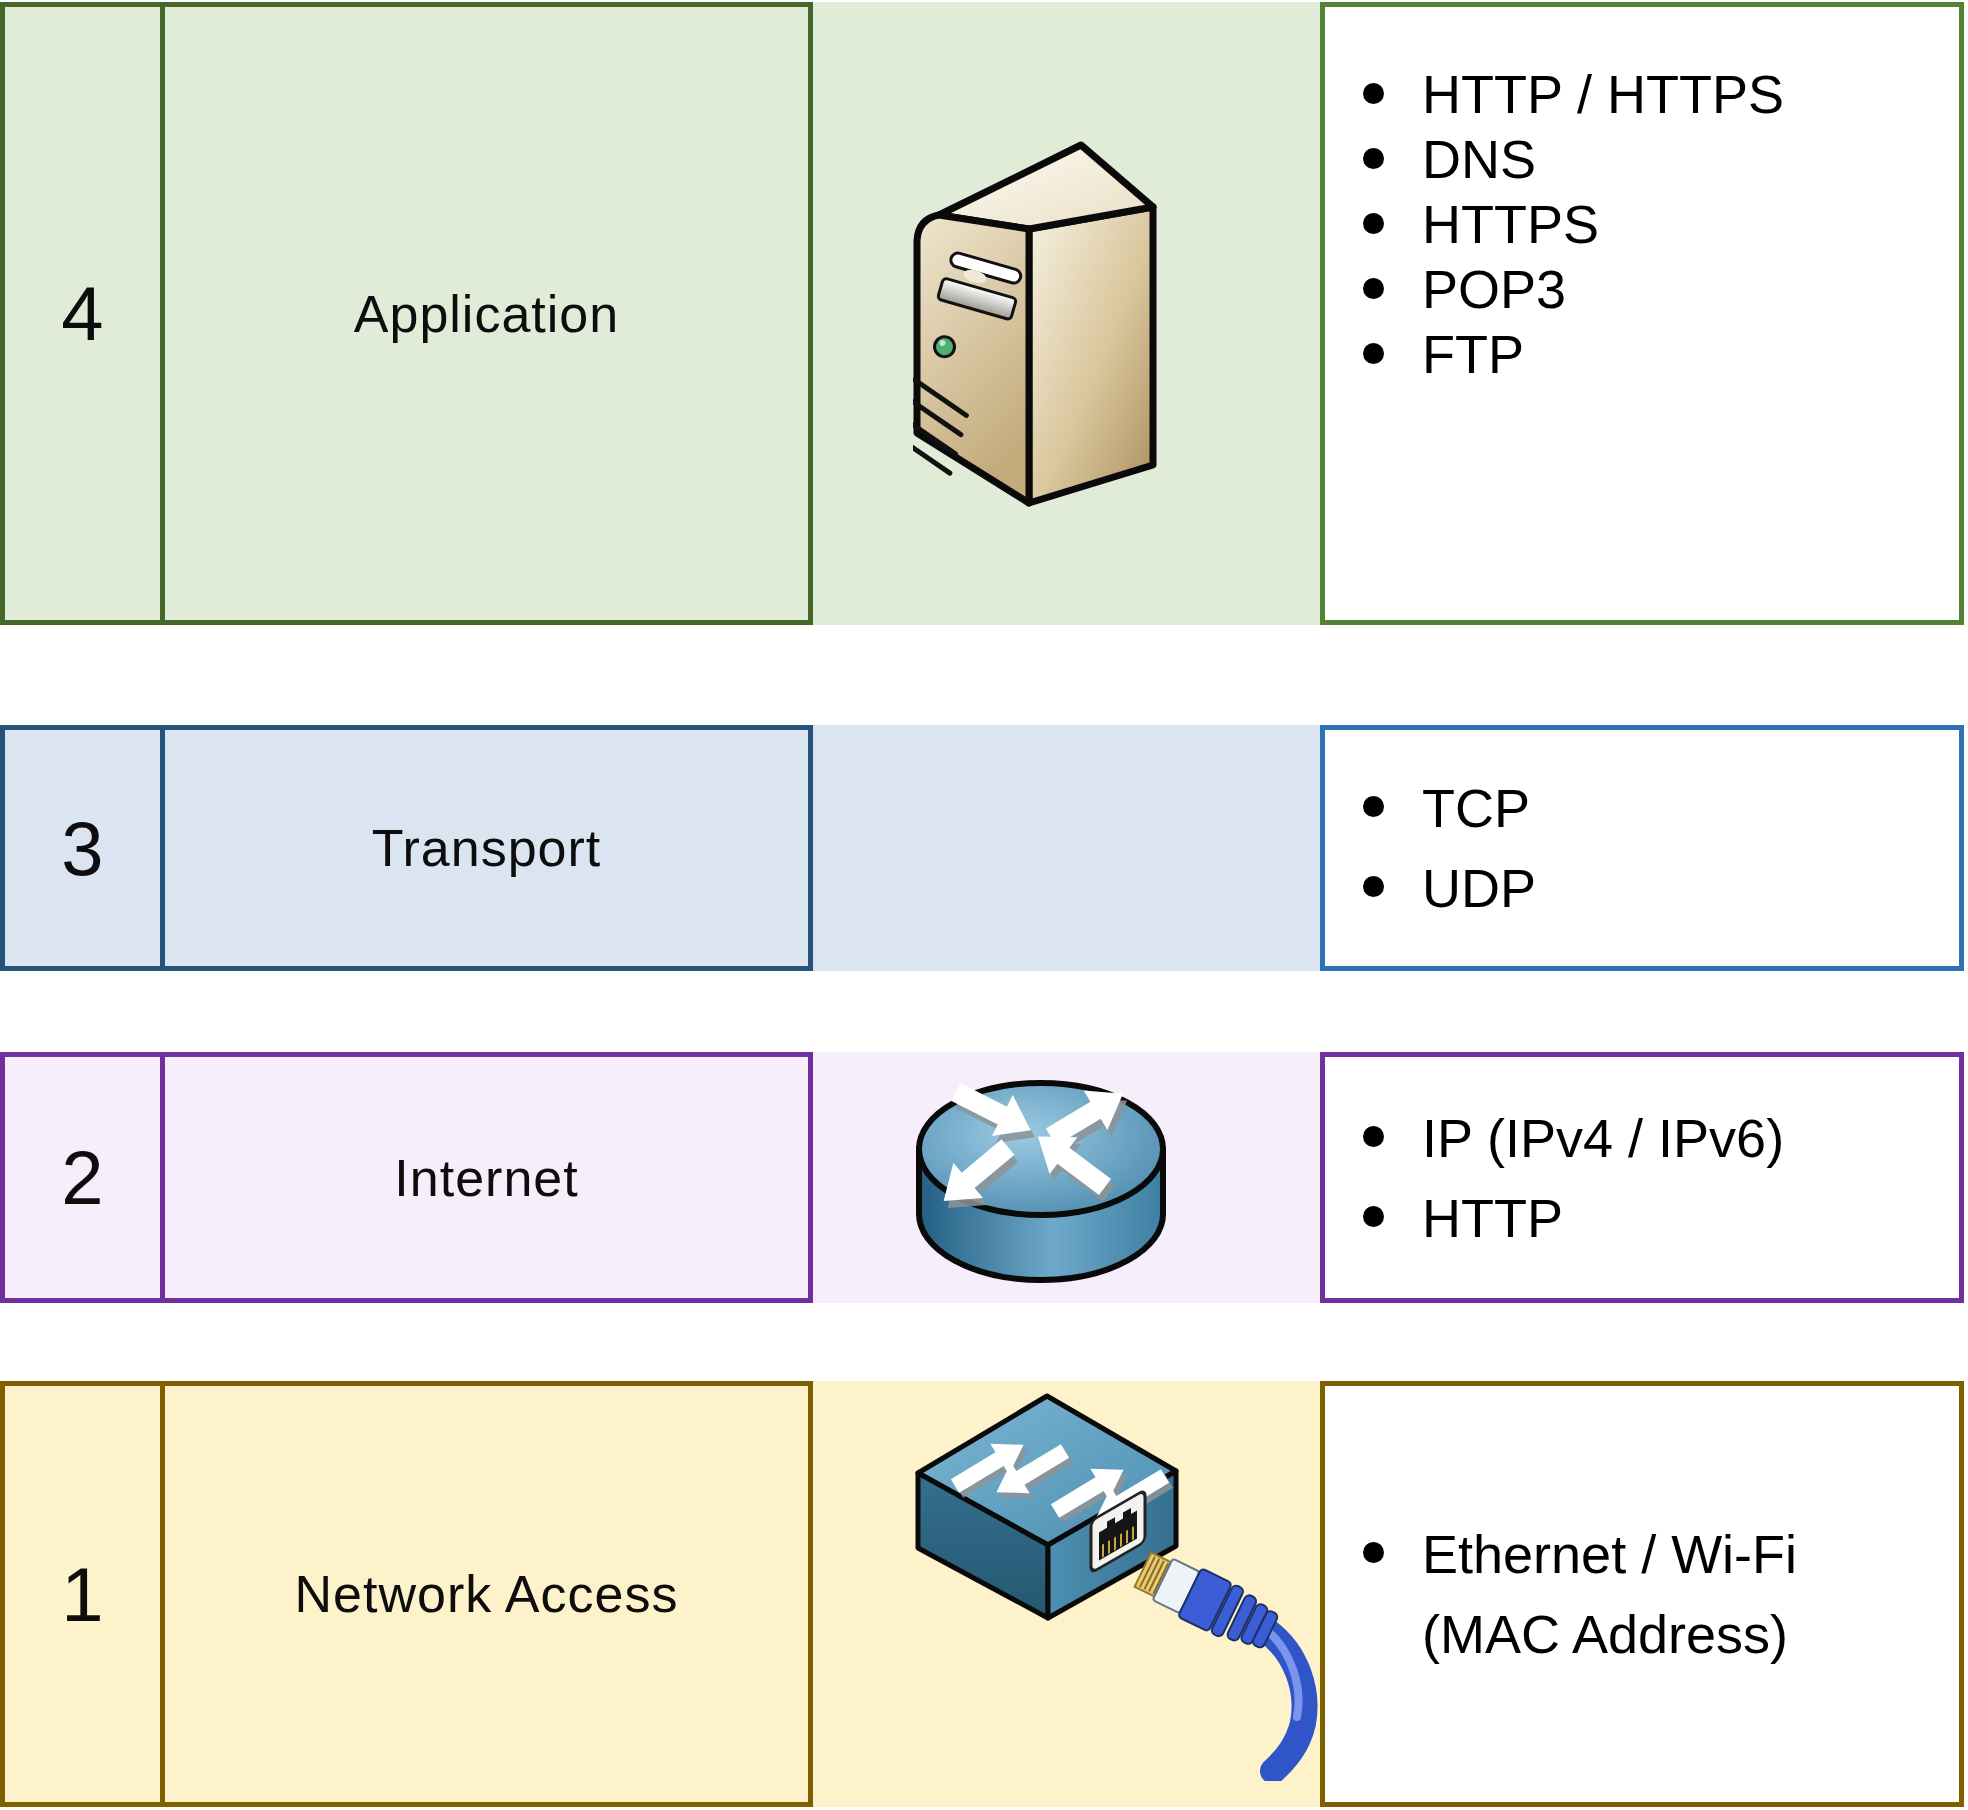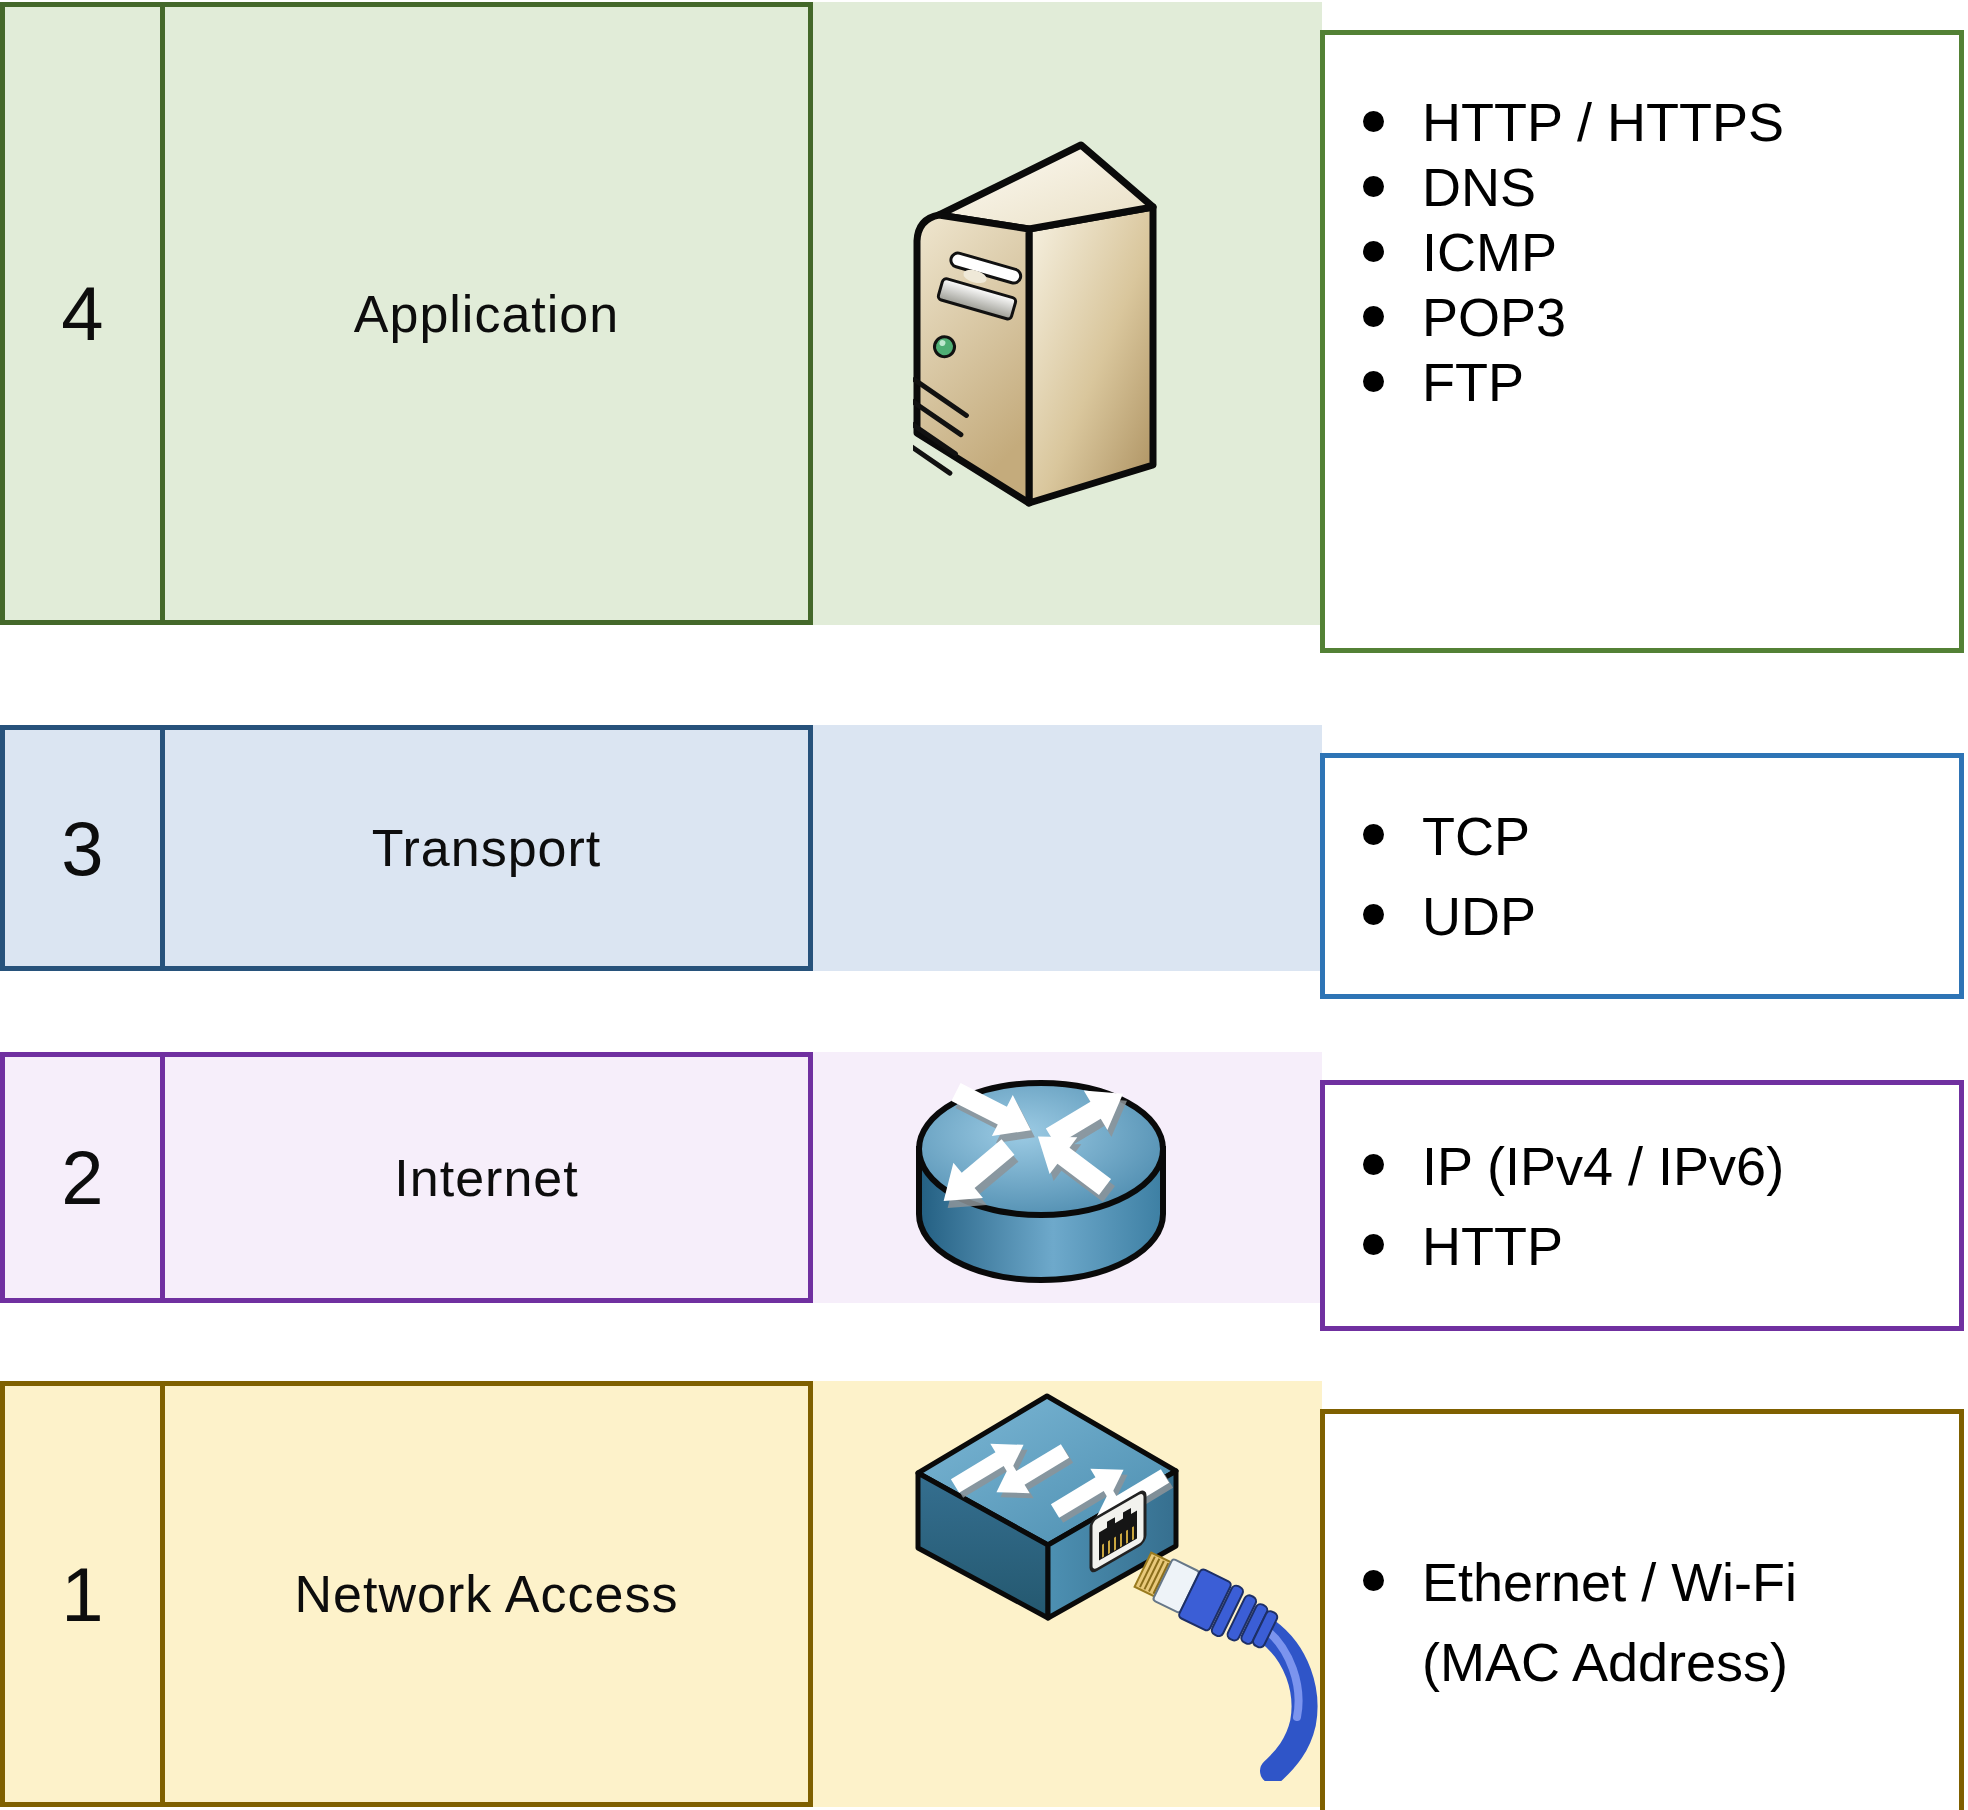--- a/index.html
+++ b/index.html
@@ -16,21 +16,21 @@
   .cellbox{position:absolute;left:0;top:0;width:813px;height:100%;
            border:5px solid #000;box-sizing:border-box;display:flex;}
   .numcell{width:155px;flex:none;border-right:5px solid #000;display:flex;
            align-items:center;justify-content:center;}
   .num{font-size:76px;color:#0d0d0d;}
   .namecell{flex:1;display:flex;align-items:center;justify-content:center;}
   .lname{font-size:52px;color:#0d0d0d;letter-spacing:1px;}
 
   .protobox{position:absolute;left:1320px;top:0;width:644px;height:100%;background:#ffffff;
             border:5px solid #000;box-sizing:border-box;display:flex;flex-direction:column;
-            justify-content:center;margin-top:28px;}
+            justify-content:center;}
   #row4 .protobox{justify-content:flex-start;padding-top:55px;}
   ul.protolist{list-style:none;margin:0;padding:0 18px 0 38px;}
   ul.protolist li{display:flex;align-items:flex-start;}
   .dot{width:21px;height:21px;border-radius:50%;background:#000;flex:none;
        margin:28px 38px 0 0;}
   #row4 .dot{margin-top:21px;}
   .ptext{font-size:54px;line-height:80px;color:#000;max-width:530px;}
   #row4 .ptext{line-height:65px;}
 
   .icon-wrap{position:absolute;}
@@ -102,21 +102,21 @@
           <li>
             <span class="dot"></span>
             <span class="ptext">HTTP / HTTPS</span>
           </li>
           <li>
             <span class="dot"></span>
             <span class="ptext">DNS</span>
           </li>
           <li>
             <span class="dot"></span>
-            <span class="ptext">ICMP</span>
+            <span class="ptext">HTTPS</span>
           </li>
           <li>
             <span class="dot"></span>
             <span class="ptext">POP3</span>
           </li>
           <li>
             <span class="dot"></span>
             <span class="ptext">FTP</span>
           </li>
         </ul>

